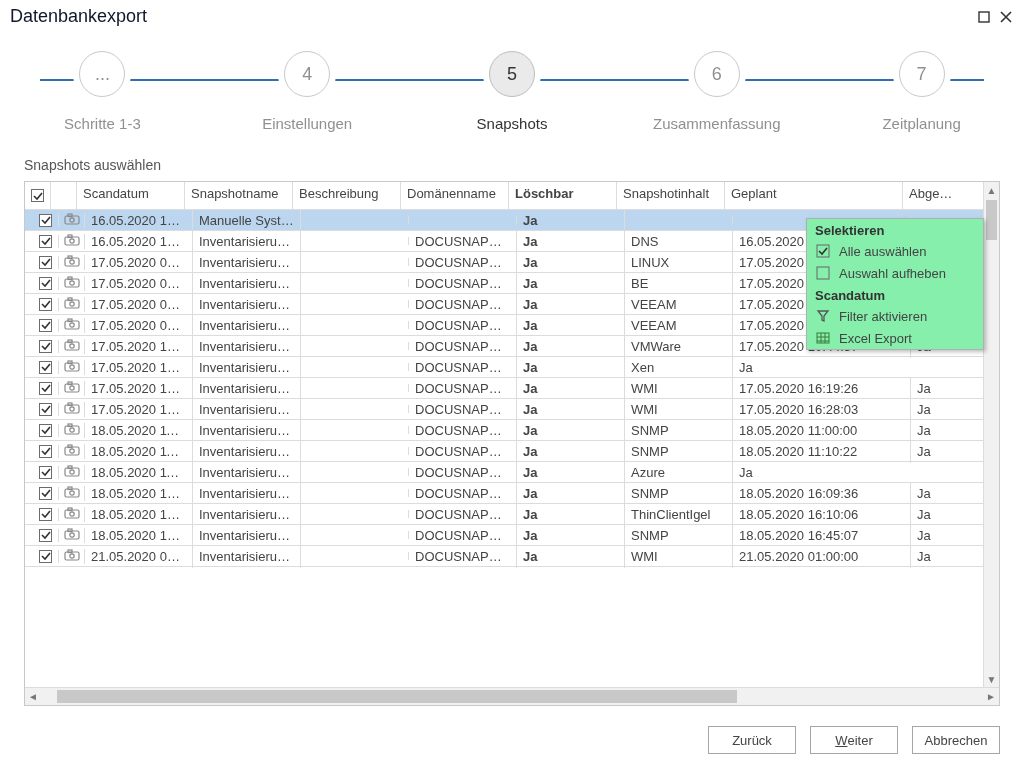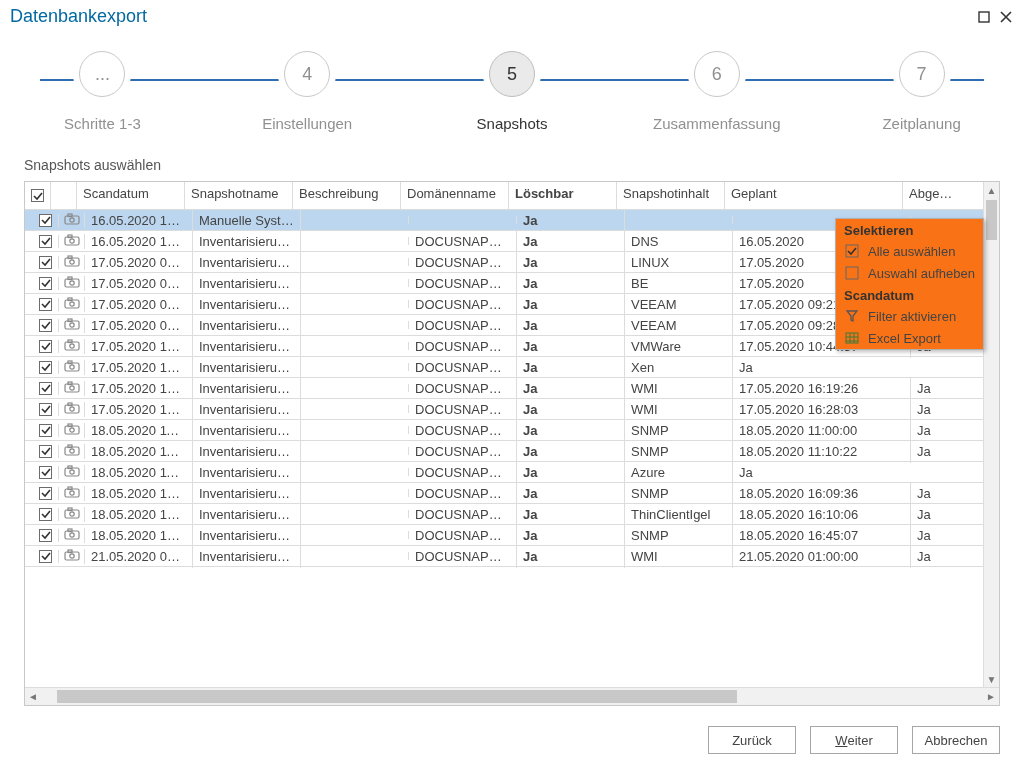--- a/index.html
+++ b/index.html
@@ -23,21 +23,21 @@
     color: var(--text);
     position: relative;
     overflow: hidden;
     display: flex; flex-direction: column;
   }
   
   .titlebar {
     display: flex; align-items: center;
     padding: 6px 10px 0 10px;
     font-size: 18px;
-    color: #0369a1;
+    color: #0f172a;
   }
   .titlebar .spacer { flex: 1; }
   .titlebar .winbtn {
     width: 16px; height: 14px; margin-left: 6px;
     display: inline-flex; align-items: center; justify-content: center;
     cursor: pointer;
   }
   
   .stepper {
     position: relative;
@@ -150,22 +150,22 @@
     height: 18px; background:#f1f1f1; border-top:1px solid var(--border-light);
     display:flex; align-items:center;
   }
   .hscroll .arrow { width:16px; text-align:center; color:#777; font-size:10px;}
   .hscroll .track { flex:1; position:relative; height:100%; }
   .hscroll .thumb { position:absolute; top:2px; bottom:2px; left:16px; width:680px; background:#c8c8c8; }
   
   .context-menu {
     position: absolute;
     top: 218px; right: 40px;
-    width: 149px;
-    background:#f97316;
+    width: 178px;
+    background:#86efac;
     border:1px solid var(--menu-border);
     box-shadow: 2px 2px 4px rgba(0,0,0,.25);
     font-size: 13px;
     z-index: 20;
   }
   .context-menu .mhdr {
     font-weight: 600; padding:4px 8px 2px 8px; color:#333;
   }
   .context-menu .mitem {
     display:flex; align-items:center; gap:8px;

